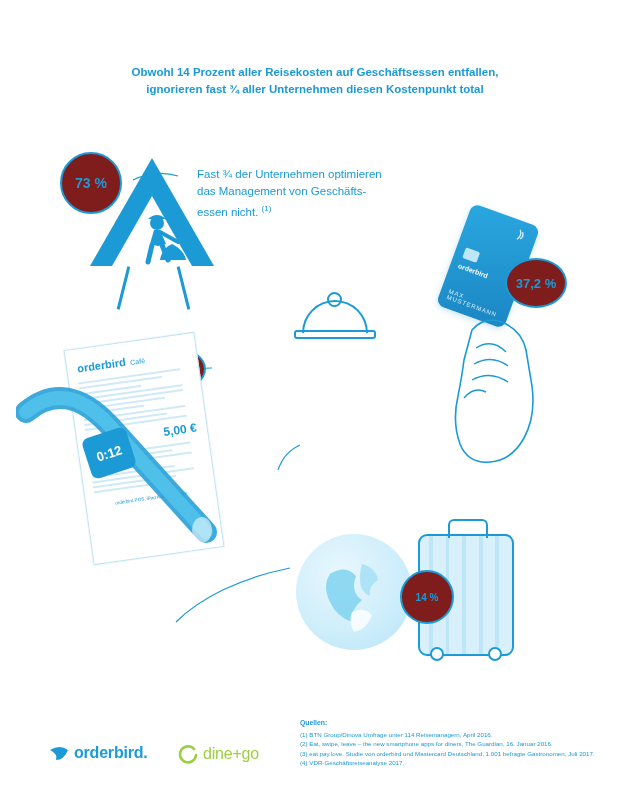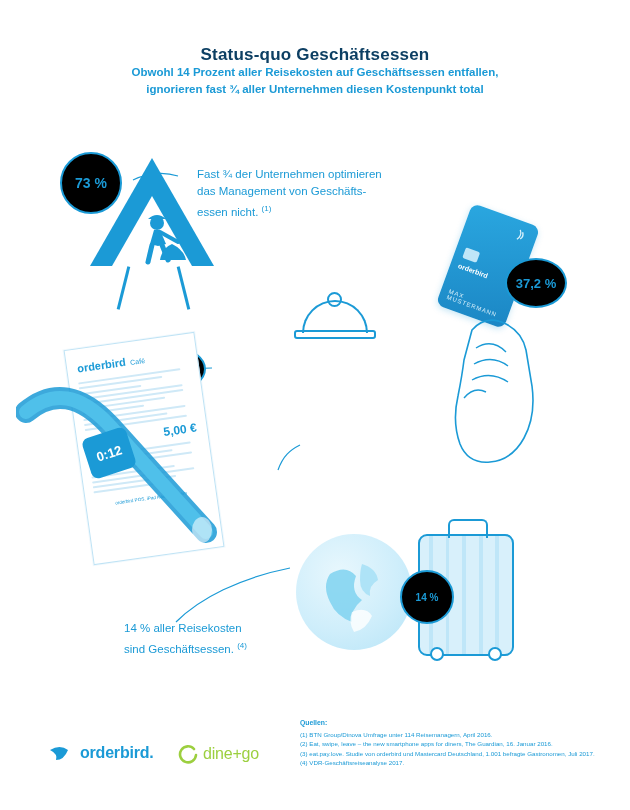--- a/index.html
+++ b/index.html
@@ -19,41 +19,41 @@
     font-size:17px;font-weight:bold;color:#0d3f63;letter-spacing:.2px;
   }
   .subtitle{
     position:absolute;top:64px;left:60px;width:510px;text-align:center;
     font-size:11.5px;font-weight:bold;color:#1b9ad6;line-height:17px;
   }
 
   
   .bubble{
     position:absolute;border-radius:50%;
-    background:#000000;border:2.5px solid #1b9ad6;
+    background:#7f1d1d;border:2.5px solid #1b9ad6;
     color:#1b9ad6;font-weight:bold;
     display:flex;align-items:center;justify-content:center;
     box-sizing:border-box;
   }
 
   
   .btext{
     position:absolute;font-size:11.5px;line-height:17px;color:#1b9ad6;
   }
   .sup{font-size:8px;vertical-align:super;}
 
   
   .sources{
     position:absolute;left:300px;top:718px;width:320px;
     font-size:6.2px;line-height:9.6px;color:#1b9ad6;
   }
   .sources .hd{font-weight:bold;font-size:6.8px;margin-bottom:2px;}
 
   
-  .logo-ob{position:absolute;left:48px;top:744px;display:flex;align-items:center;gap:6px;}
+  .logo-ob{position:absolute;left:48px;top:744px;display:flex;align-items:center;}
   .logo-ob .txt{font-size:16px;font-weight:bold;color:#1b9ad6;letter-spacing:-.2px;}
   .logo-dg{position:absolute;left:178px;top:744px;display:flex;align-items:center;gap:5px;}
   .logo-dg .txt{font-size:16px;font-weight:normal;color:#9ccf3f;letter-spacing:-.2px;}
 
   
   .art{position:absolute;}
   .lineart{position:absolute;left:0;top:0;width:630px;height:810px;pointer-events:none;}
 
   
   .receipt{
@@ -135,21 +135,20 @@
   .sign-leg{position:absolute;width:3px;height:44px;background:#1b9ad6;}
   .worker{position:absolute;left:134px;top:214px;}
 
   .hand{position:absolute;left:452px;top:290px;}
 </style>
 </head>
 <body>
 
 <div class="page">
 
-  <div class="title">Status-quo Geschäftsessen</div>
   <div class="subtitle">
     <div>Obwohl 14 Prozent aller Reisekosten auf Geschäftsessen entfallen,</div>
     <div>ignorieren fast ¾ aller Unternehmen diesen Kostenpunkt total</div>
   </div>
 
   <svg class="lineart" viewBox="0 0 630 810">
     <path d="M133,180 C150,172 165,172 178,176" stroke="#1b9ad6" stroke-width="1.2" fill="none"></path>
     <path d="M185,372 C196,368 204,368 212,368" stroke="#1b9ad6" stroke-width="1.2" fill="none"></path>
     <path d="M497,282 C508,282 512,282 516,284" stroke="#1b9ad6" stroke-width="1.2" fill="none"></path>
     <path d="M300,445 C290,450 283,456 278,470" stroke="#1b9ad6" stroke-width="1.2" fill="none"></path>
@@ -269,25 +268,20 @@
   <div class="suitcase">
     <div class="handle"></div>
     <div class="wheel" style="left:10px;"></div>
     <div class="wheel" style="right:10px;"></div>
   </div>
 
   <div class="bubble" style="left:400px;top:570px;width:54px;height:54px;font-size:10px;">
     <span>14 %</span>
   </div>
 
-  <div class="btext" style="left:124px;top:620px;width:230px;">
-    <span>14 % aller Reisekosten</span><br>
-    <span>sind Geschäftsessen.</span>
-    <span class="sup">(4)</span>
-  </div>
 
   <div class="sources">
     <div class="hd">Quellen:</div>
     <div>(1) BTN Group/Dinova Umfrage unter 114 Reisemanagern, April 2016.</div>
     <div>(2) Eat, swipe, leave – the new smartphone apps for diners, The Guardian, 16. Januar 2016.</div>
     <div>(3) eat.pay.love. Studie von orderbird und Mastercard Deutschland, 1.001 befragte Gastronomen, Juli 2017.</div>
     <div>(4) VDR-Geschäftsreiseanalyse 2017.</div>
   </div>
 
   <div class="logo-ob">

